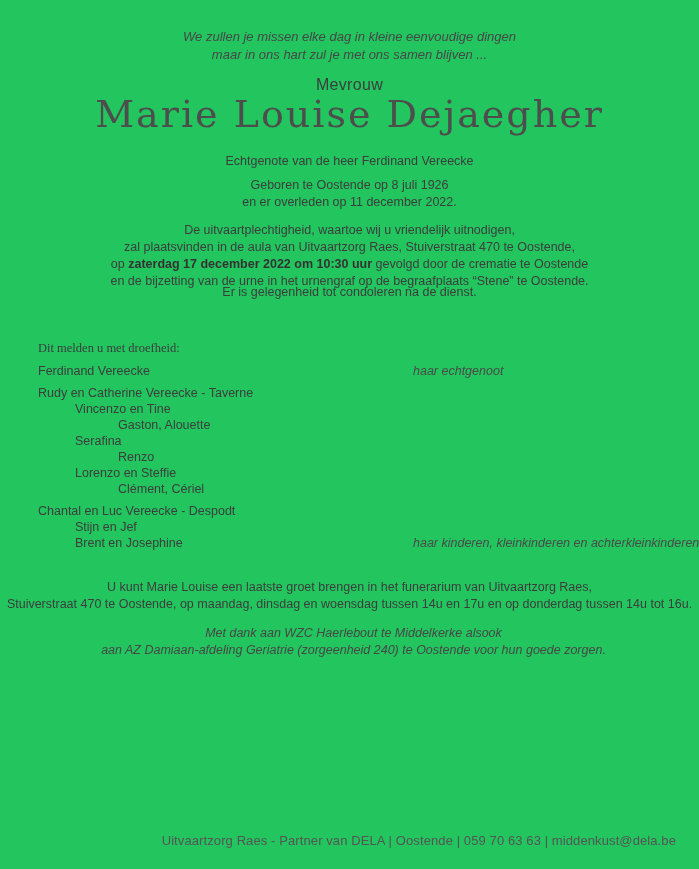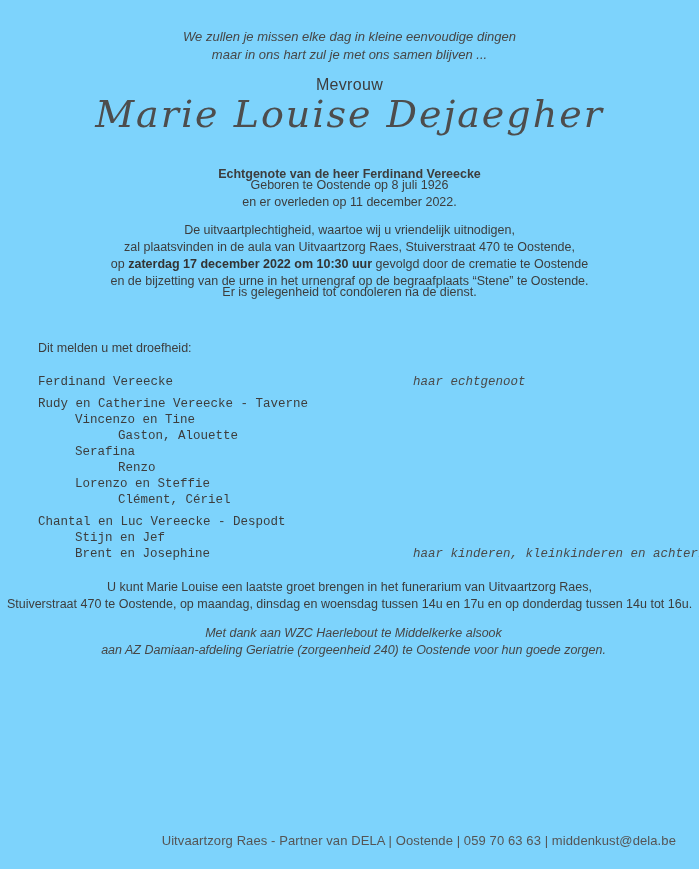--- a/index.html
+++ b/index.html
@@ -1,45 +1,44 @@
 <!DOCTYPE html>
 <html><head>
 <meta charset="utf-8">
 <style>
   html,body{margin:0;padding:0;background:#fff;}
   .page{
     position:relative;
     width:699px;height:869px;
-    background:#7dd3fc;
+    background:#22c55e;
     font-family:"Liberation Sans", sans-serif;
     color:#3d3d3d;
     font-size:12.5px;
     overflow:hidden;
   }
   .centered{position:absolute;left:0;right:0;text-align:center;}
   .quote{top:28px;font-style:italic;font-size:13px;line-height:18px;color:#474747;}
   .salutation{top:76px;font-size:16px;letter-spacing:.3px;}
   .deceased-name{
     top:92px;
     font-family:"DejaVu Serif", serif;
-    font-style:italic;
     font-weight:400;
     font-size:38px;
     letter-spacing:2px;
     color:#4d4d4d;
     margin:0;
   }
-  .spouse-line{top:166px;line-height:17px;font-weight:bold;}
+  .spouse-line{top:153px;line-height:17px;}
   .life-dates{top:177px;line-height:17px;}
   .ceremony{top:222px;line-height:17px;}
   .ceremony strong{font-weight:700;color:#333;}
   .condolence-line{top:285px;}
   .family{position:absolute;top:340px;left:38px;right:23px;line-height:16px;}
-  .family-intro{margin-bottom:18px;}
-  .family-row{position:relative;font-family:Liberation Mono, monospace;}
+  .family-intro{margin-bottom:7px;font-family:Liberation Serif, serif;}
+  .family-row{position:relative;}
   .family-row.gap{margin-top:6px;}
   .family-row.husband{margin-bottom:6px;}
   .indent-0{padding-left:0;}
   .indent-1{padding-left:37px;}
   .indent-2{padding-left:80px;}
   .relation{
     position:absolute;left:375px;top:0;
     font-style:italic;color:#4a4a4a;white-space:nowrap;
   }
   .visitation{top:579px;line-height:17px;}

